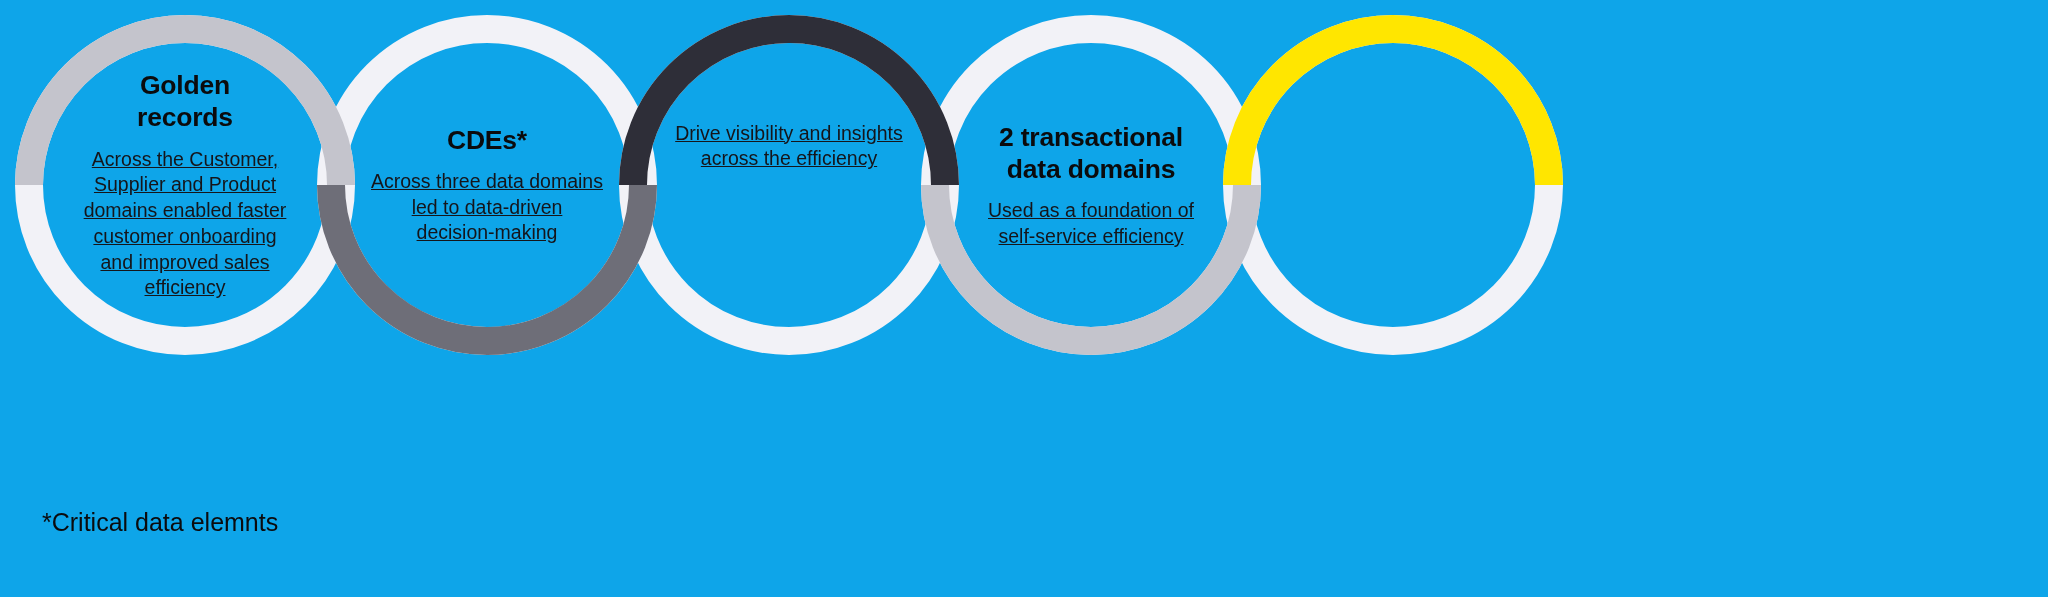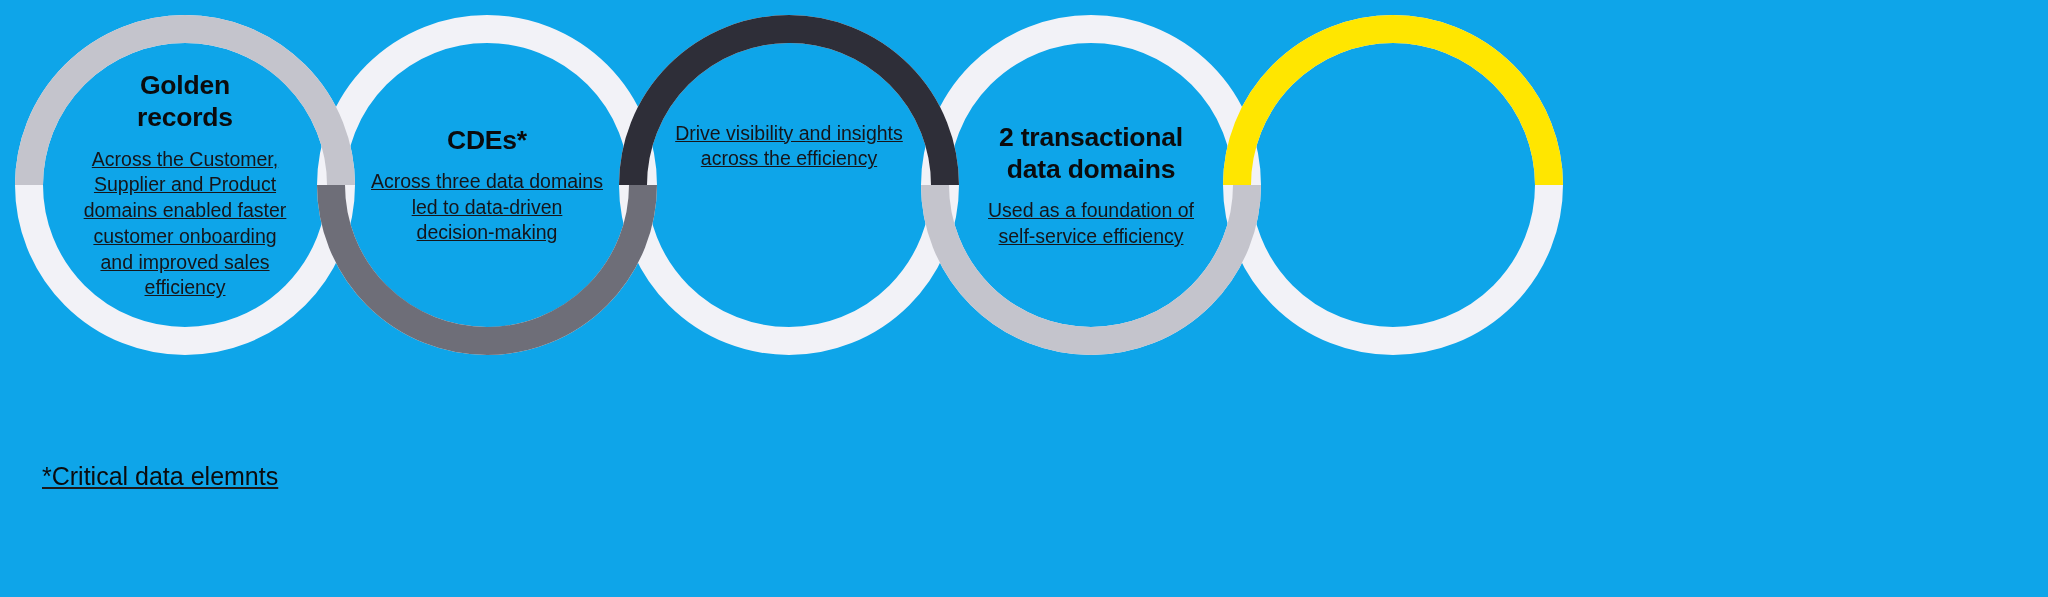--- a/index.html
+++ b/index.html
@@ -48,23 +48,22 @@
     font-weight: normal;
     line-height: 1.32;
     color: #15151a;
     margin: 0;
     white-space: pre-line;
     text-decoration: underline;
   }
   .footnotes {
     position: absolute;
     left: 42px;
-    top: 460px;
+    top: 506px;
     width: 900px;
-    text-decoration: underline;
   }
   .footnote-line {
     font-size: 25px;
     line-height: 1.28;
     color: #0b0b0d;
     white-space: pre;
   }
 </style>
 </head>
 <body>

